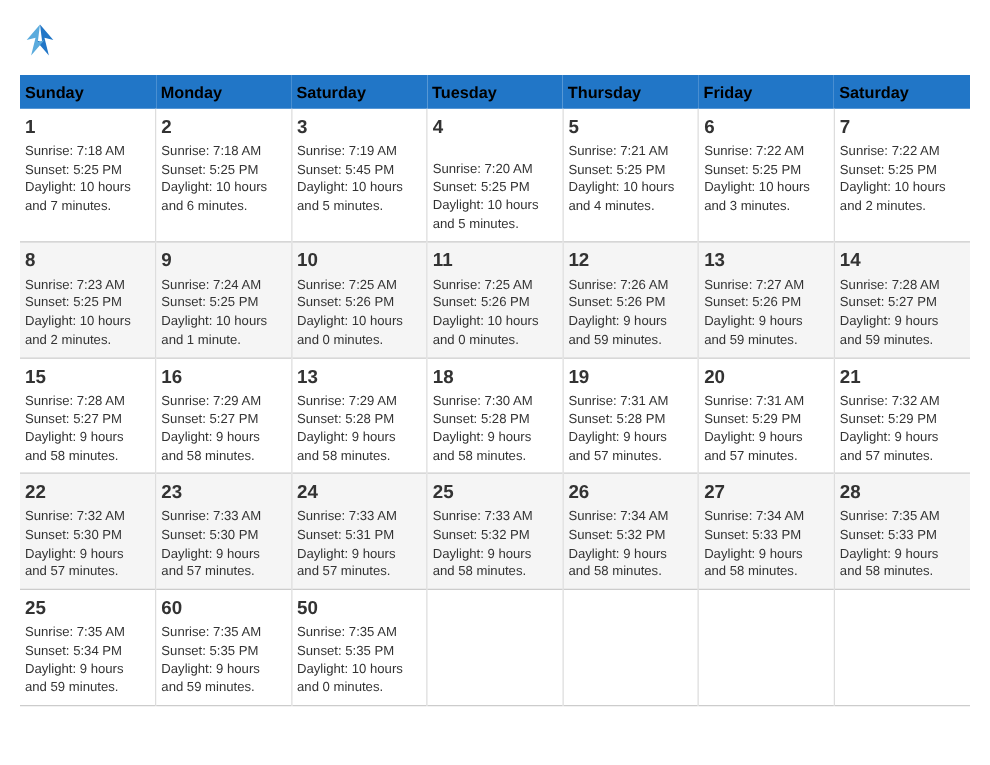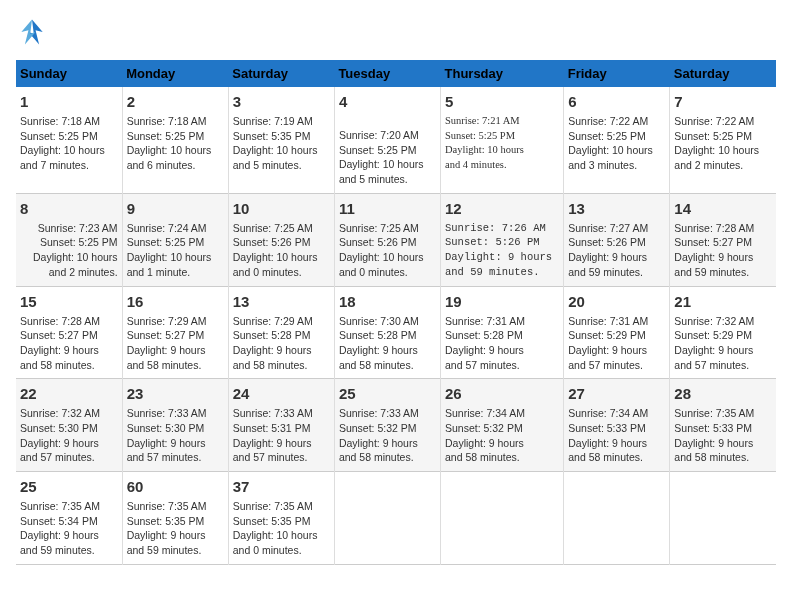--- a/index.html
+++ b/index.html
@@ -133,34 +133,34 @@
         <td>
           <span class="day-num">2</span>
           <div class="day-info" style="white-space: pre-line;">Sunrise: 7:18 AM
 Sunset: 5:25 PM
 Daylight: 10 hours
 and 6 minutes.</div>
         </td>
         <td>
           <span class="day-num">3</span>
           <div class="day-info" style="white-space: pre-line;">Sunrise: 7:19 AM
-Sunset: 5:35 PM
+Sunset: 5:45 PM
 Daylight: 10 hours
 and 5 minutes.</div>
         </td>
         <td>
           <span class="day-num">4</span>
           <div class="day-info" style="white-space: pre-line; margin-top: 16px;">Sunrise: 7:20 AM
 Sunset: 5:25 PM
 Daylight: 10 hours
 and 5 minutes.</div>
         </td>
         <td>
           <span class="day-num">5</span>
-          <div class="day-info" style="white-space: pre-line; font-family: Liberation Serif, serif;">Sunrise: 7:21 AM
+          <div class="day-info" style="white-space: pre-line;">Sunrise: 7:21 AM
 Sunset: 5:25 PM
 Daylight: 10 hours
 and 4 minutes.</div>
         </td>
         <td>
           <span class="day-num">6</span>
           <div class="day-info" style="white-space: pre-line;">Sunrise: 7:22 AM
 Sunset: 5:25 PM
 Daylight: 10 hours
 and 3 minutes.</div>
@@ -169,21 +169,21 @@
           <span class="day-num">7</span>
           <div class="day-info" style="white-space: pre-line;">Sunrise: 7:22 AM
 Sunset: 5:25 PM
 Daylight: 10 hours
 and 2 minutes.</div>
         </td>
       </tr>
       <tr class="week-row">
         <td>
           <span class="day-num">8</span>
-          <div class="day-info" style="white-space: pre-line; text-align: right;">Sunrise: 7:23 AM
+          <div class="day-info" style="white-space: pre-line;">Sunrise: 7:23 AM
 Sunset: 5:25 PM
 Daylight: 10 hours
 and 2 minutes.</div>
         </td>
         <td>
           <span class="day-num">9</span>
           <div class="day-info" style="white-space: pre-line;">Sunrise: 7:24 AM
 Sunset: 5:25 PM
 Daylight: 10 hours
 and 1 minute.</div>
@@ -197,21 +197,21 @@
         </td>
         <td>
           <span class="day-num">11</span>
           <div class="day-info" style="white-space: pre-line;">Sunrise: 7:25 AM
 Sunset: 5:26 PM
 Daylight: 10 hours
 and 0 minutes.</div>
         </td>
         <td>
           <span class="day-num">12</span>
-          <div class="day-info" style="white-space: pre-line; font-family: Liberation Mono, monospace;">Sunrise: 7:26 AM
+          <div class="day-info" style="white-space: pre-line;">Sunrise: 7:26 AM
 Sunset: 5:26 PM
 Daylight: 9 hours
 and 59 minutes.</div>
         </td>
         <td>
           <span class="day-num">13</span>
           <div class="day-info" style="white-space: pre-line;">Sunrise: 7:27 AM
 Sunset: 5:26 PM
 Daylight: 9 hours
 and 59 minutes.</div>
@@ -335,21 +335,21 @@
 and 59 minutes.</div>
         </td>
         <td>
           <span class="day-num">60</span>
           <div class="day-info" style="white-space: pre-line;">Sunrise: 7:35 AM
 Sunset: 5:35 PM
 Daylight: 9 hours
 and 59 minutes.</div>
         </td>
         <td>
-          <span class="day-num">37</span>
+          <span class="day-num">50</span>
           <div class="day-info" style="white-space: pre-line;">Sunrise: 7:35 AM
 Sunset: 5:35 PM
 Daylight: 10 hours
 and 0 minutes.</div>
         </td>
         <td></td>
         <td></td>
         <td></td>
         <td></td>
       </tr>

